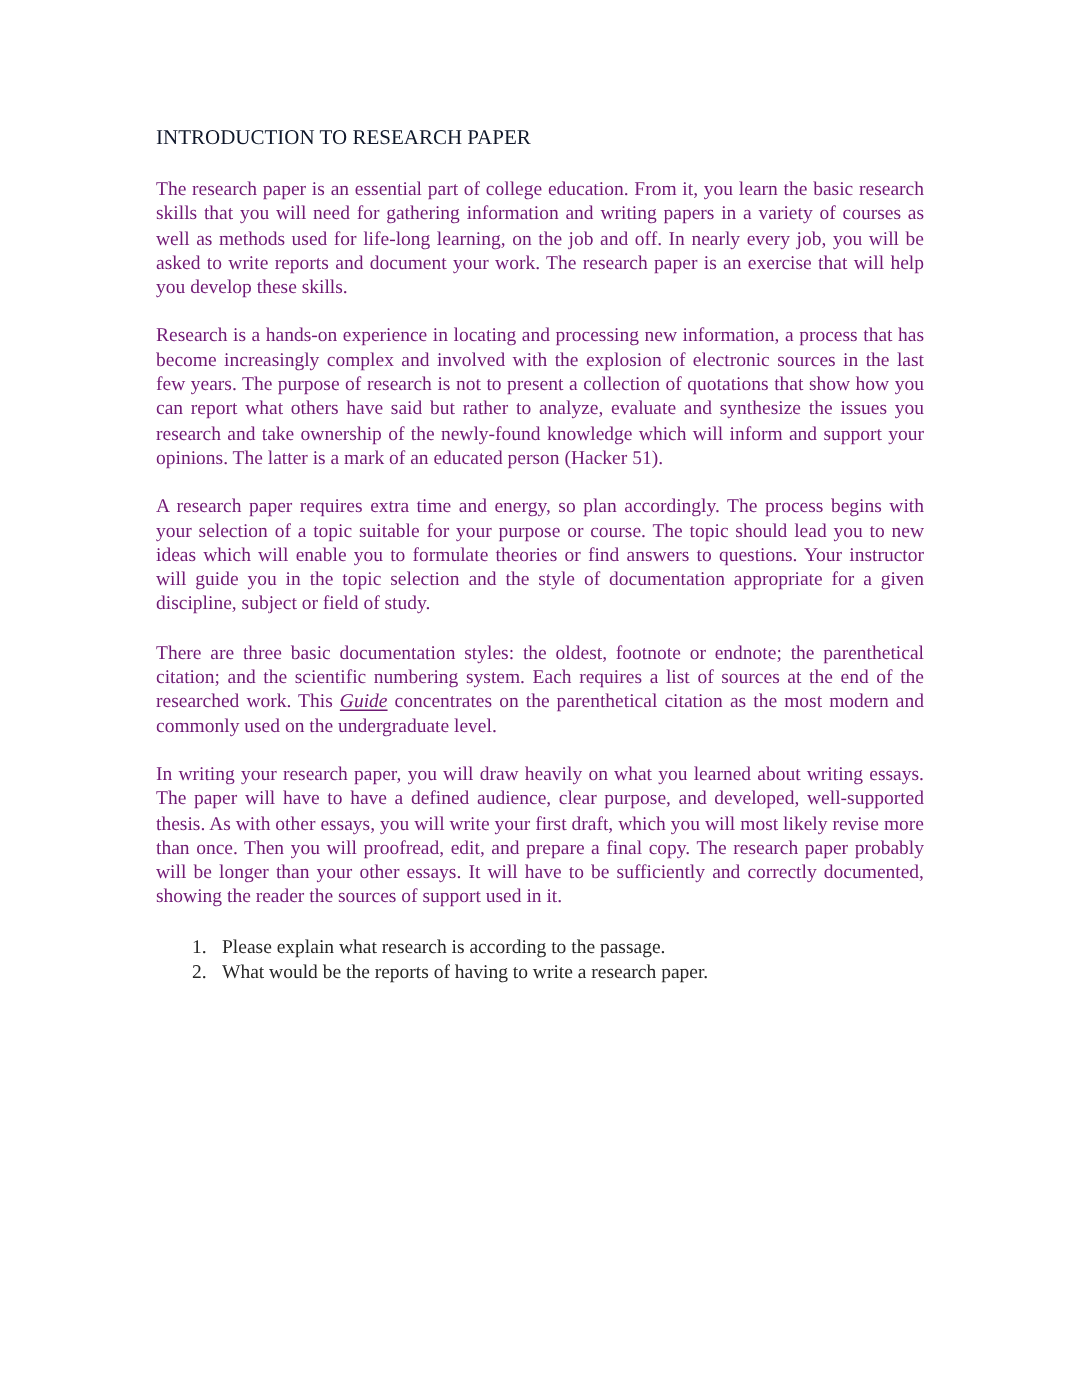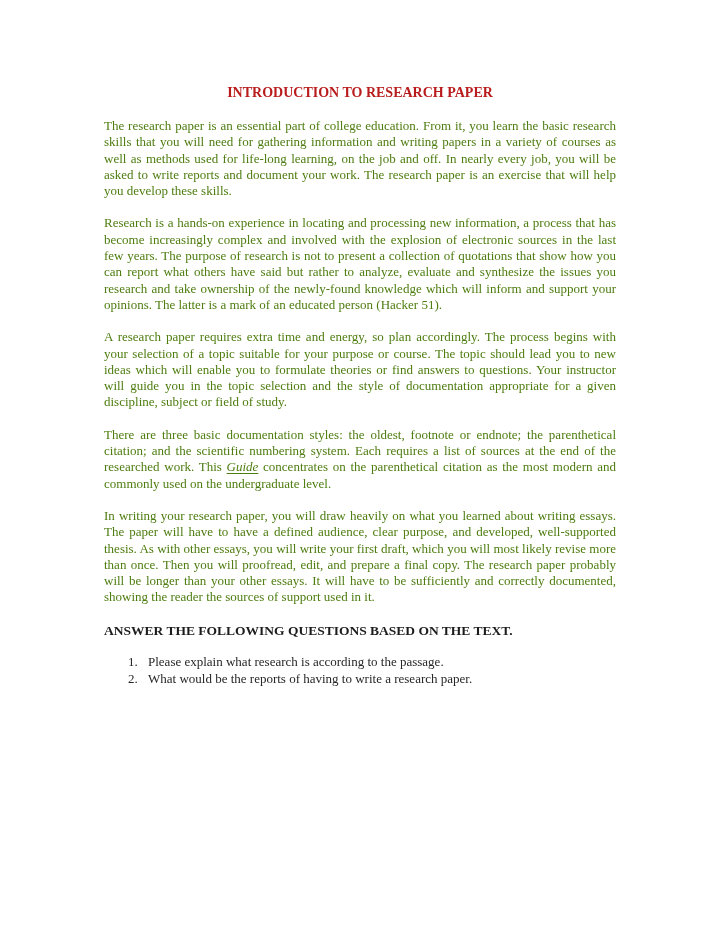--- a/index.html
+++ b/index.html
@@ -16,32 +16,31 @@
   }
   .page {
     box-sizing: border-box;
     width: 720px;
     height: 931px;
     padding: 84px 104px 40px 104px;
     background: #ffffff;
   }
   .doc-title {
     font-size: 14px;
-    font-weight: bold;
-    text-align: center;
-    color: #b91c1c;
+    font-weight: normal;
+    color: #0f172a;
     margin: 0 0 17px 0;
     line-height: 17px;
   }
   p.body-par {
     font-size: 13px;
     line-height: 16.3px;
     text-align: justify;
     margin: 0 0 16px 0;
-    color: #4d7c0f;
+    color: #701a75;
   }
   .u {
     text-decoration: underline;
     text-underline-offset: 2px;
     font-style: italic;
   }
   .questions-heading {
     font-size: 13.5px;
     font-weight: bold;
     color: #1c1c1c;
@@ -80,21 +79,20 @@
 
   <p class="body-par"><span>Research is a hands-on experience in locating and processing new information, a process that has become increasingly complex and involved with the explosion of electronic sources in the last few years. The purpose of research is not to present a collection of quotations that show how you can report what others have said but rather to analyze, evaluate and synthesize the issues you research and take ownership of the newly-found knowledge which will inform and support your opinions. The latter is a mark of an educated person (Hacker 51).</span></p>
 
   <p class="body-par"><span>A research paper requires extra time and energy, so plan accordingly. The process begins with your selection of a topic suitable for your purpose or course. The topic should lead you to new ideas which will enable you to formulate theories or find answers to questions. Your instructor will guide you in the topic selection and the style of documentation appropriate for a given discipline, subject or field of study.</span></p>
 
   <p class="body-par"><span>There are three basic documentation styles: the oldest, footnote or endnote; the parenthetical citation; and the scientific numbering system. Each requires a list of sources at the end of the researched work. This </span><span class="u">Guide</span><span> concentrates on the parenthetical citation as the most modern and commonly used on the undergraduate level.</span></p>
 
 
   <p class="body-par"><span>In writing your research paper, you will draw heavily on what you learned about writing essays. The paper will have to have a defined audience, clear purpose, and developed, well-supported thesis. As with other essays, you will write your first draft, which you will most likely revise more than once. Then you will proofread, edit, and prepare a final copy. The research paper probably will be longer than your other essays. It will have to be sufficiently and correctly documented, showing the reader the sources of support used in it.</span></p>
 
-  <h2 class="questions-heading">ANSWER THE FOLLOWING QUESTIONS BASED ON THE TEXT.</h2>
 
   <ol class="question-list">
     <li>
       <span class="q-num">1.</span>
       <span class="q-text">Please explain what research is according to the passage.</span>
     </li>
     <li>
       <span class="q-num">2.</span>
       <span class="q-text">What would be the reports of having to write a research paper.</span>
     </li>

